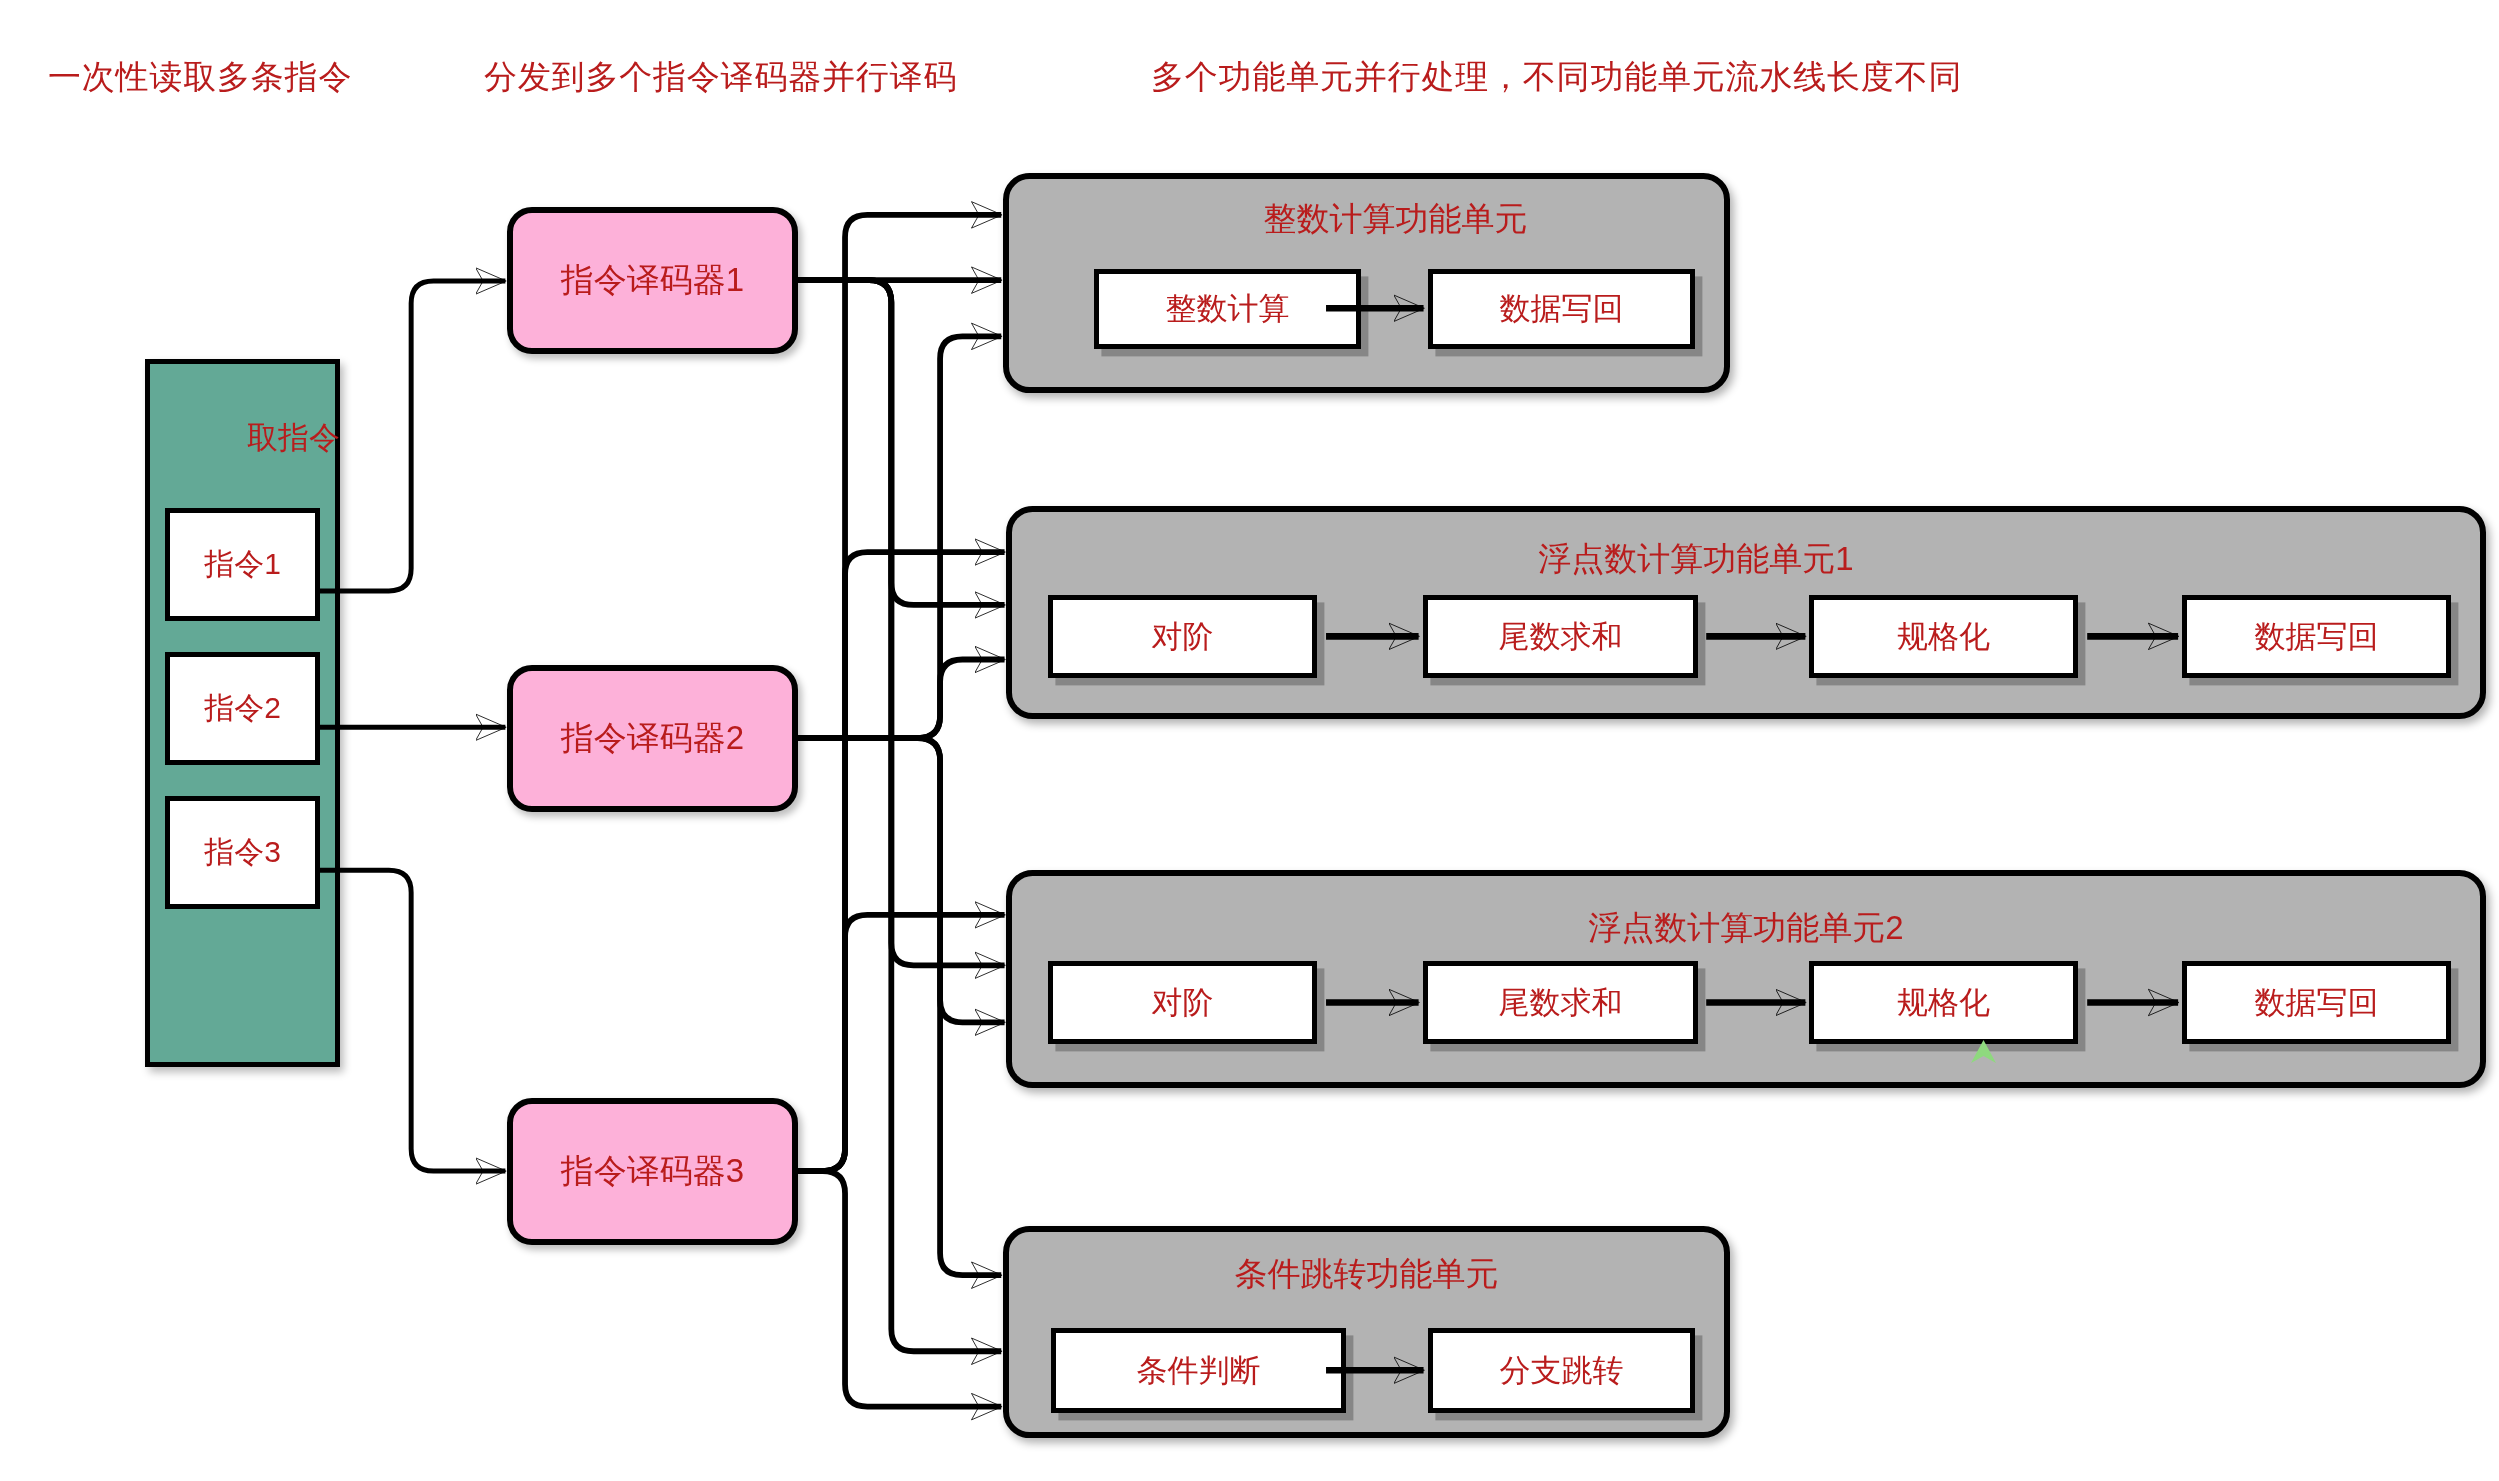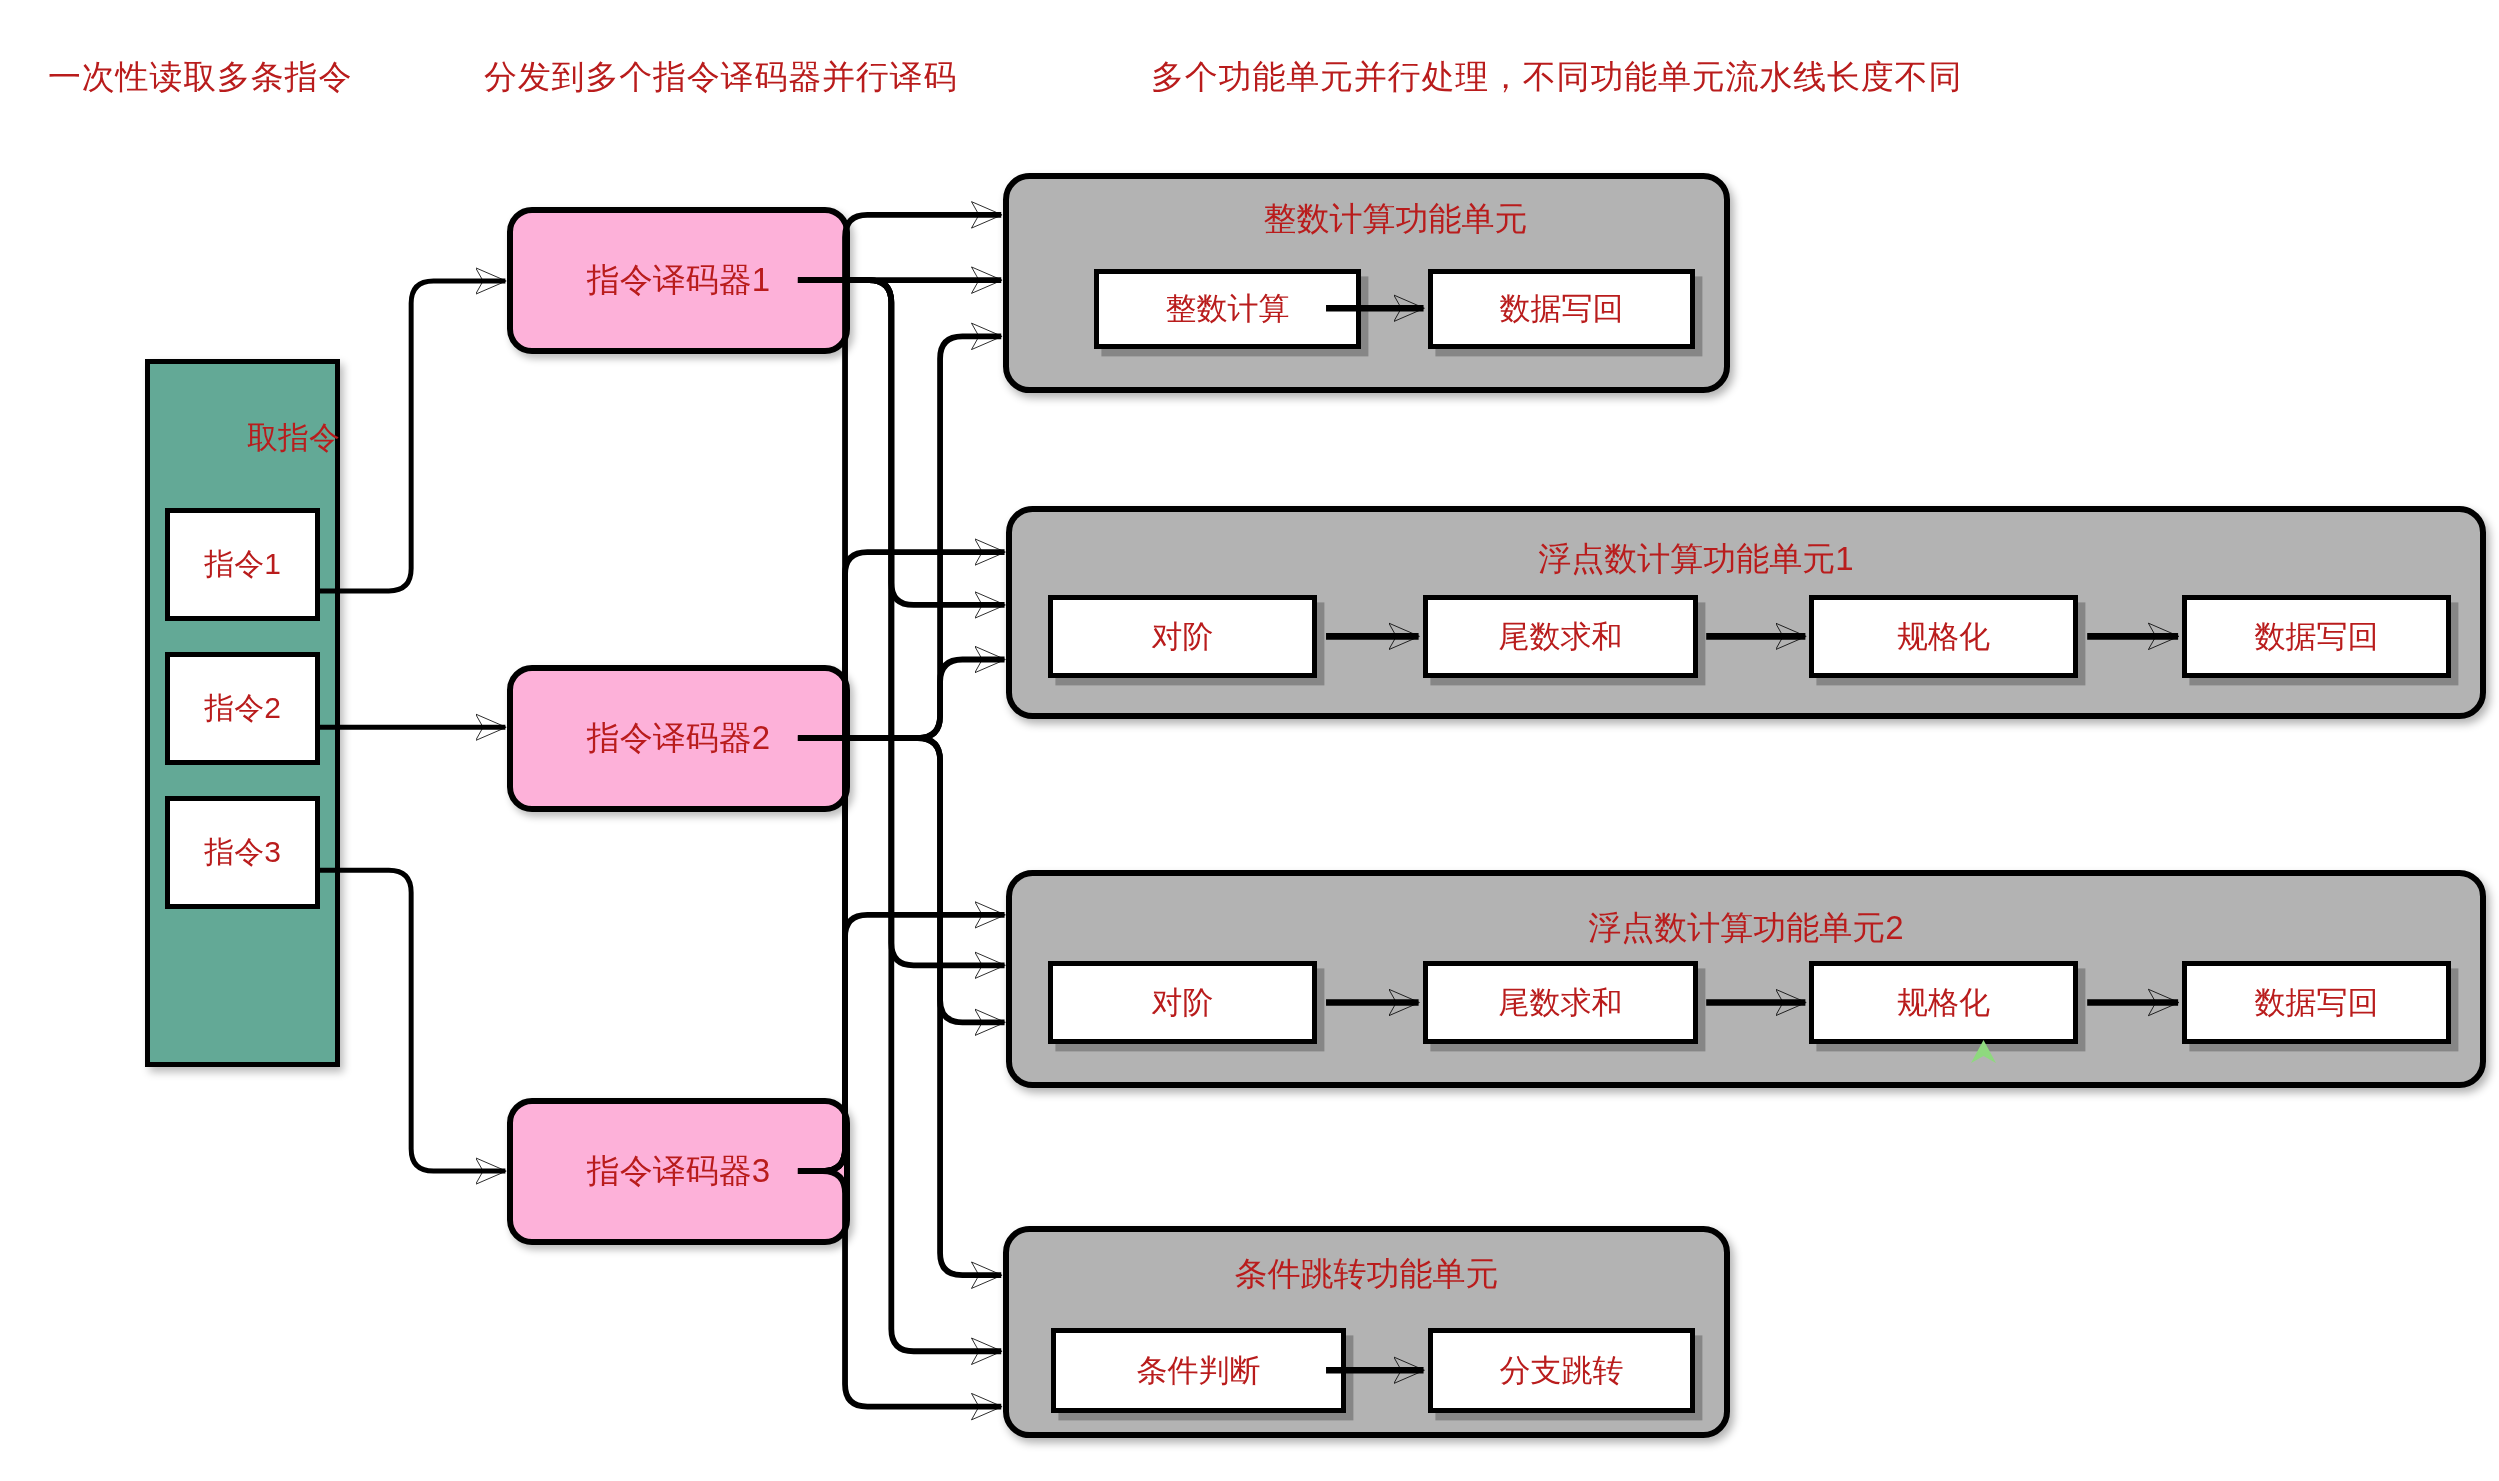--- a/index.html
+++ b/index.html
@@ -11,21 +11,21 @@
   .fetch-box{position:absolute;left:145px;top:359px;width:195px;height:708px;
              background:var(--fetch-fill,#63a996);border:5.8px solid #000;box-sizing:border-box;
              box-shadow:4.1px 5px 8.3px rgba(0,0,0,.28);}
   .fetch-title{position:absolute;left:145px;top:417px;width:195px;text-align:right;
                font-size:31px;font-weight:500;}
   .instr-box{position:absolute;left:165px;width:155px;height:113px;background:#fff;
              border:5px solid #000;box-sizing:border-box;display:flex;align-items:center;
              justify-content:center;font-size:30px;font-weight:500;}
 
   
-  .decoder{position:absolute;left:507px;width:343px;height:147px;
+  .decoder{position:absolute;left:507px;width:291px;height:147px;
            background:var(--decoder-fill,#fdb1d9);border:6.6px solid #000;border-radius:25px;
            box-sizing:border-box;display:flex;align-items:center;justify-content:center;
            font-size:33px;font-weight:500;box-shadow:3.3px 4.1px 7.4px rgba(0,0,0,.25);}
 
   
   .unit{position:absolute;background:var(--unit-fill,#b3b3b3);border:6.6px solid #000;
         border-radius:26.5px;box-sizing:border-box;box-shadow:3.3px 5px 8.3px rgba(0,0,0,.3);}
   .unit-title{position:absolute;text-align:center;font-size:33px;font-weight:500;}
   .stage-box{position:absolute;background:var(--stage-fill,#ffffff);border:5.8px solid #000;
              box-sizing:border-box;display:flex;align-items:center;justify-content:center;

